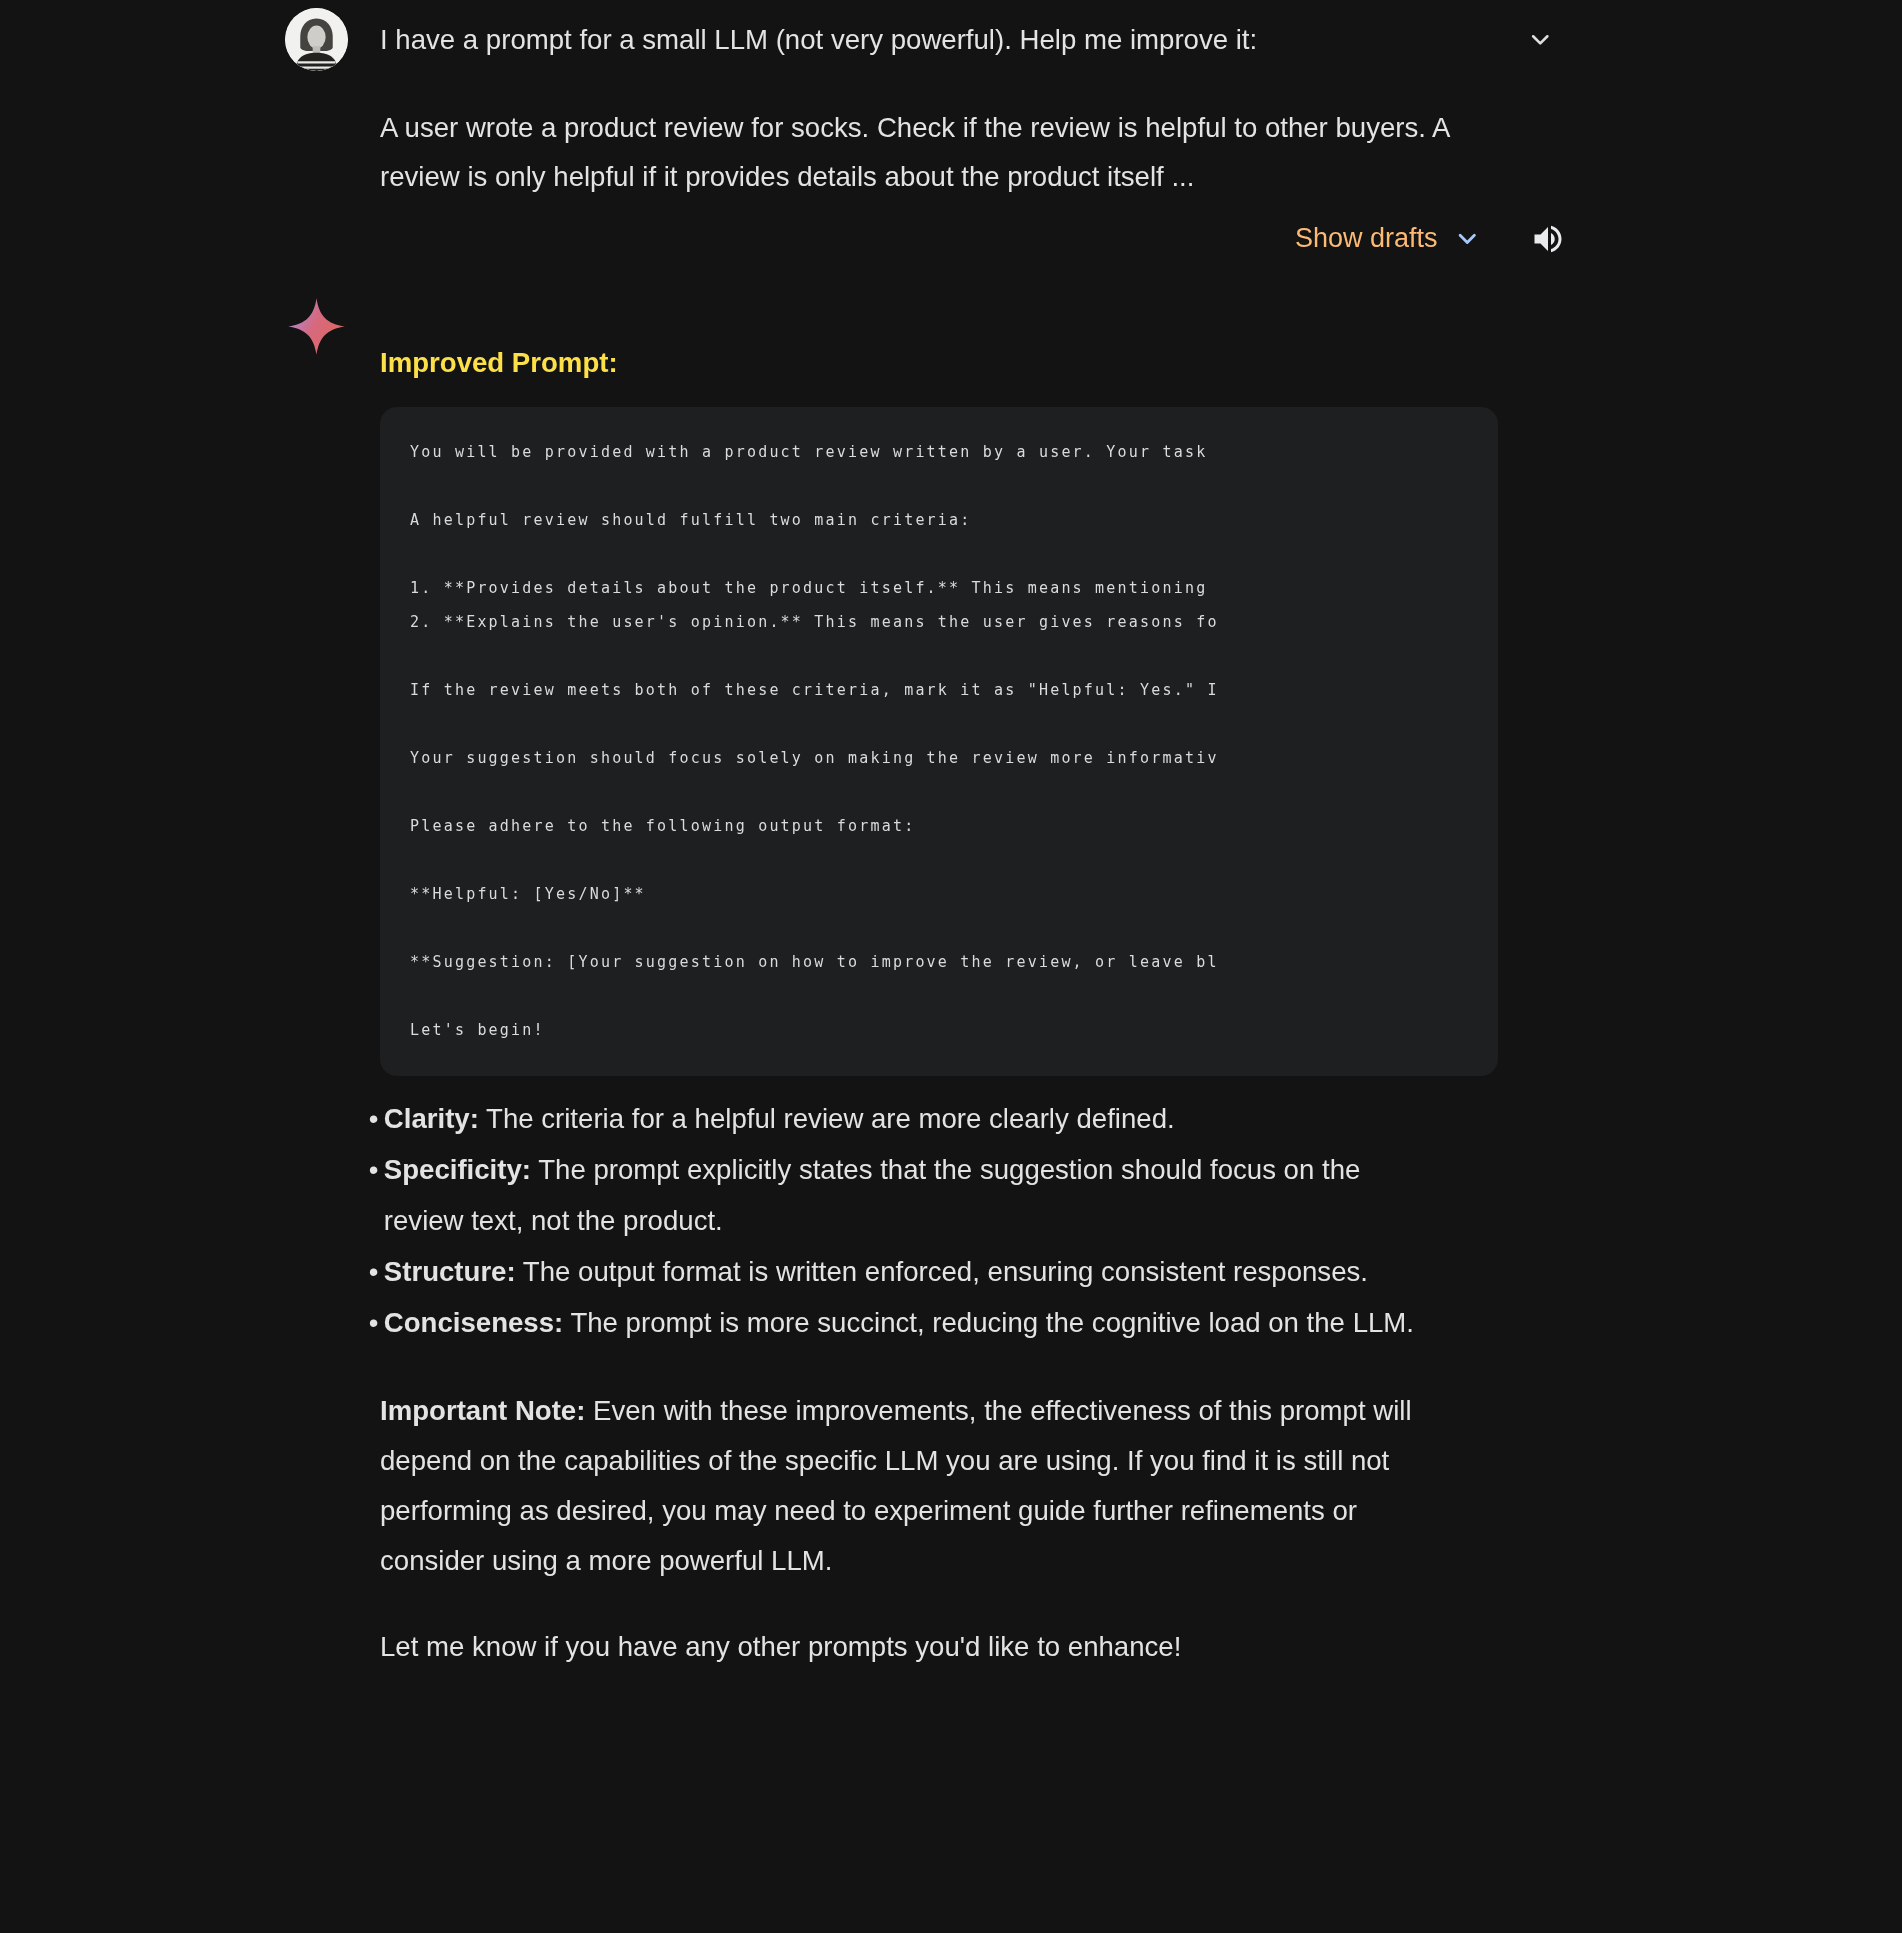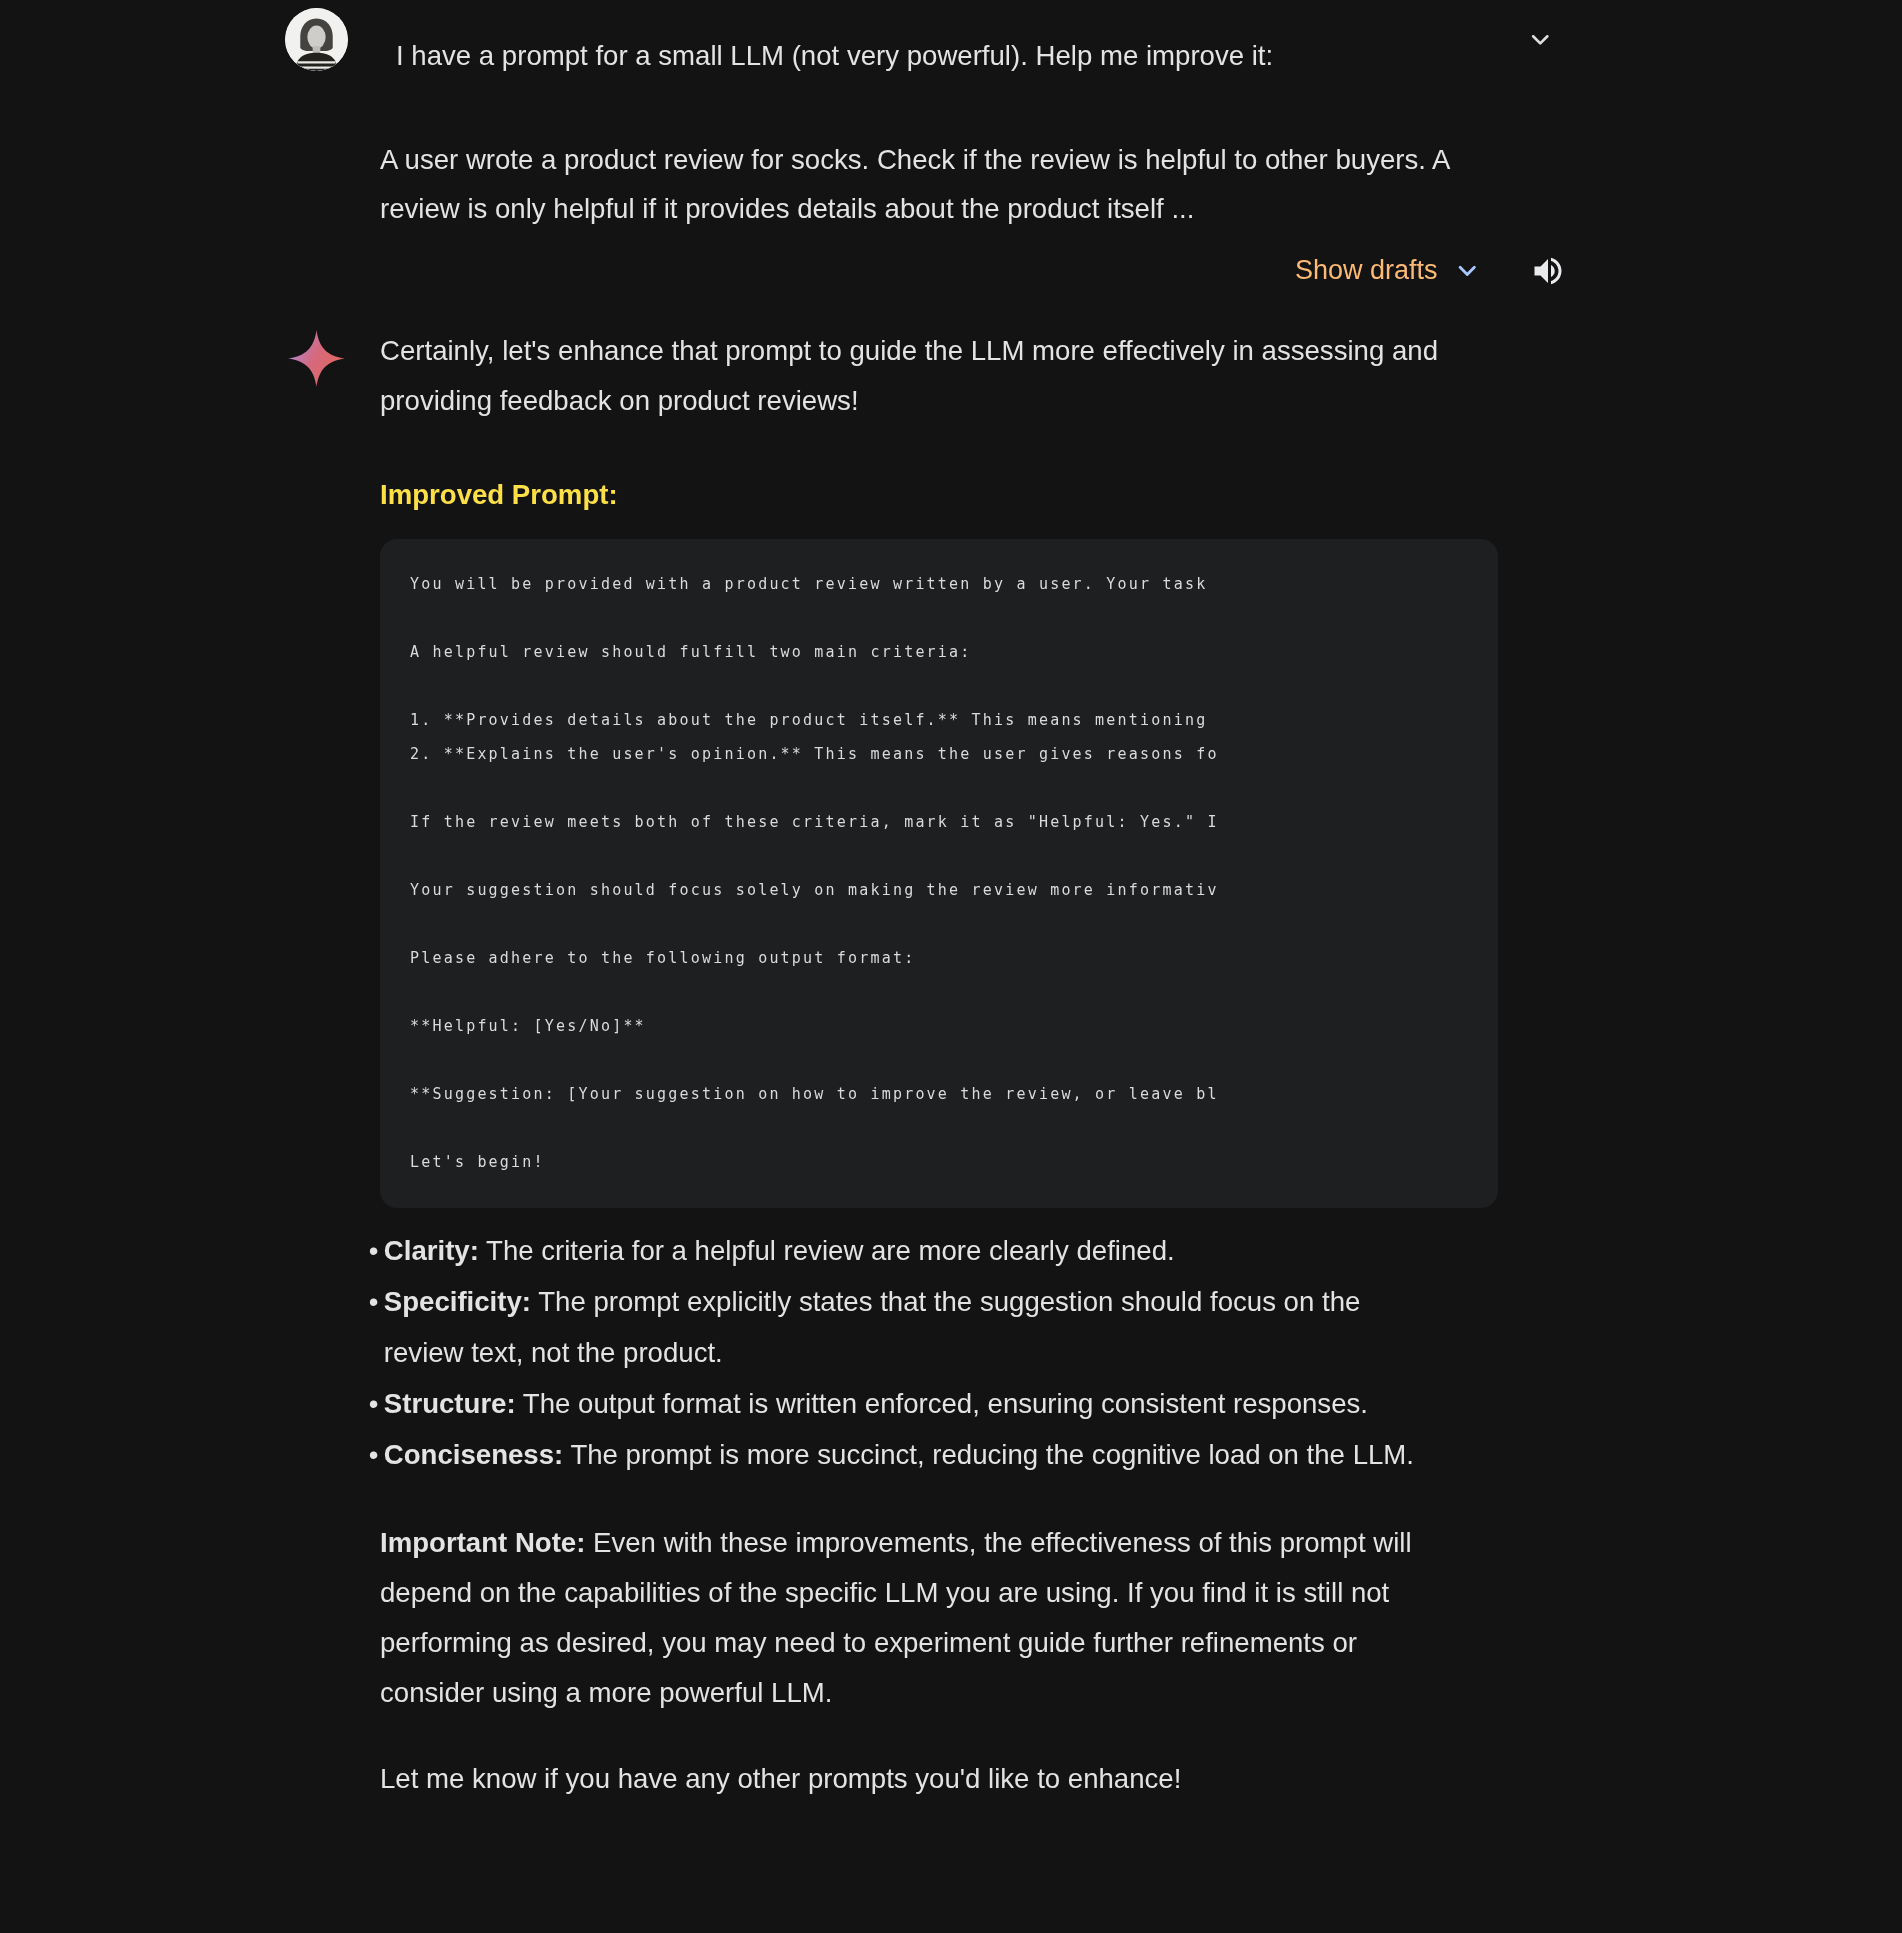--- a/index.html
+++ b/index.html
@@ -18,21 +18,21 @@
   .content { width: 1189px; }
 
   
   .user-row { padding-top: 7.6px; }
   .avatar {
     width: 63px; height: 63px; border-radius: 50%;
     overflow: hidden; background: #f2f2f2;
   }
   .title-row { display: flex; align-items: flex-start; justify-content: space-between; }
   .user-title {
-    margin: 16px; font-size: 27.6px; line-height: 63px; color: #e3e3e3;
+    margin: 0; font-size: 27.6px; line-height: 63px; color: #e3e3e3;
     max-width: 1094px;
   }
   .icon-btn {
     background: none; border: none; padding: 0; cursor: pointer;
     width: 38px; height: 38px; display: flex; align-items: center; justify-content: center;
     margin: 12.4px 9.5px 0 0;
   }
   .chev { width: 28.5px; height: 28.5px; stroke: #dcdee0; fill: none; stroke-width: 2.2; stroke-linecap: round; stroke-linejoin: round; }
   .user-body {
     margin: 32px 0 0 0; font-size: 27.6px; line-height: 49px; color: #e3e3e3;
@@ -157,21 +157,20 @@
               <stop offset="0.45" stop-color="#d6697e"></stop>
               <stop offset="1" stop-color="#e2675a"></stop>
             </linearGradient>
           </defs>
           <path d="M50 2 C54.5 32 68 45.5 98 50 C68 54.5 54.5 68 50 98 C45.5 68 32 54.5 2 50 C32 45.5 45.5 32 50 2 Z" fill="url(#sparkgrad)"></path>
         </svg>
       </div>
     </div>
     <div class="content">
 
-      <p class="para">Certainly, let's enhance that prompt to guide the LLM more effectively in assessing and providing feedback on product reviews!</p>
 
       <p class="section-heading">Improved Prompt:</p>
 
       <div class="code-block">
         <pre>You will be provided with a product review written by a user. Your task
 
 A helpful review should fulfill two main criteria:
 
 1. **Provides details about the product itself.** This means mentioning
 2. **Explains the user's opinion.** This means the user gives reasons fo

